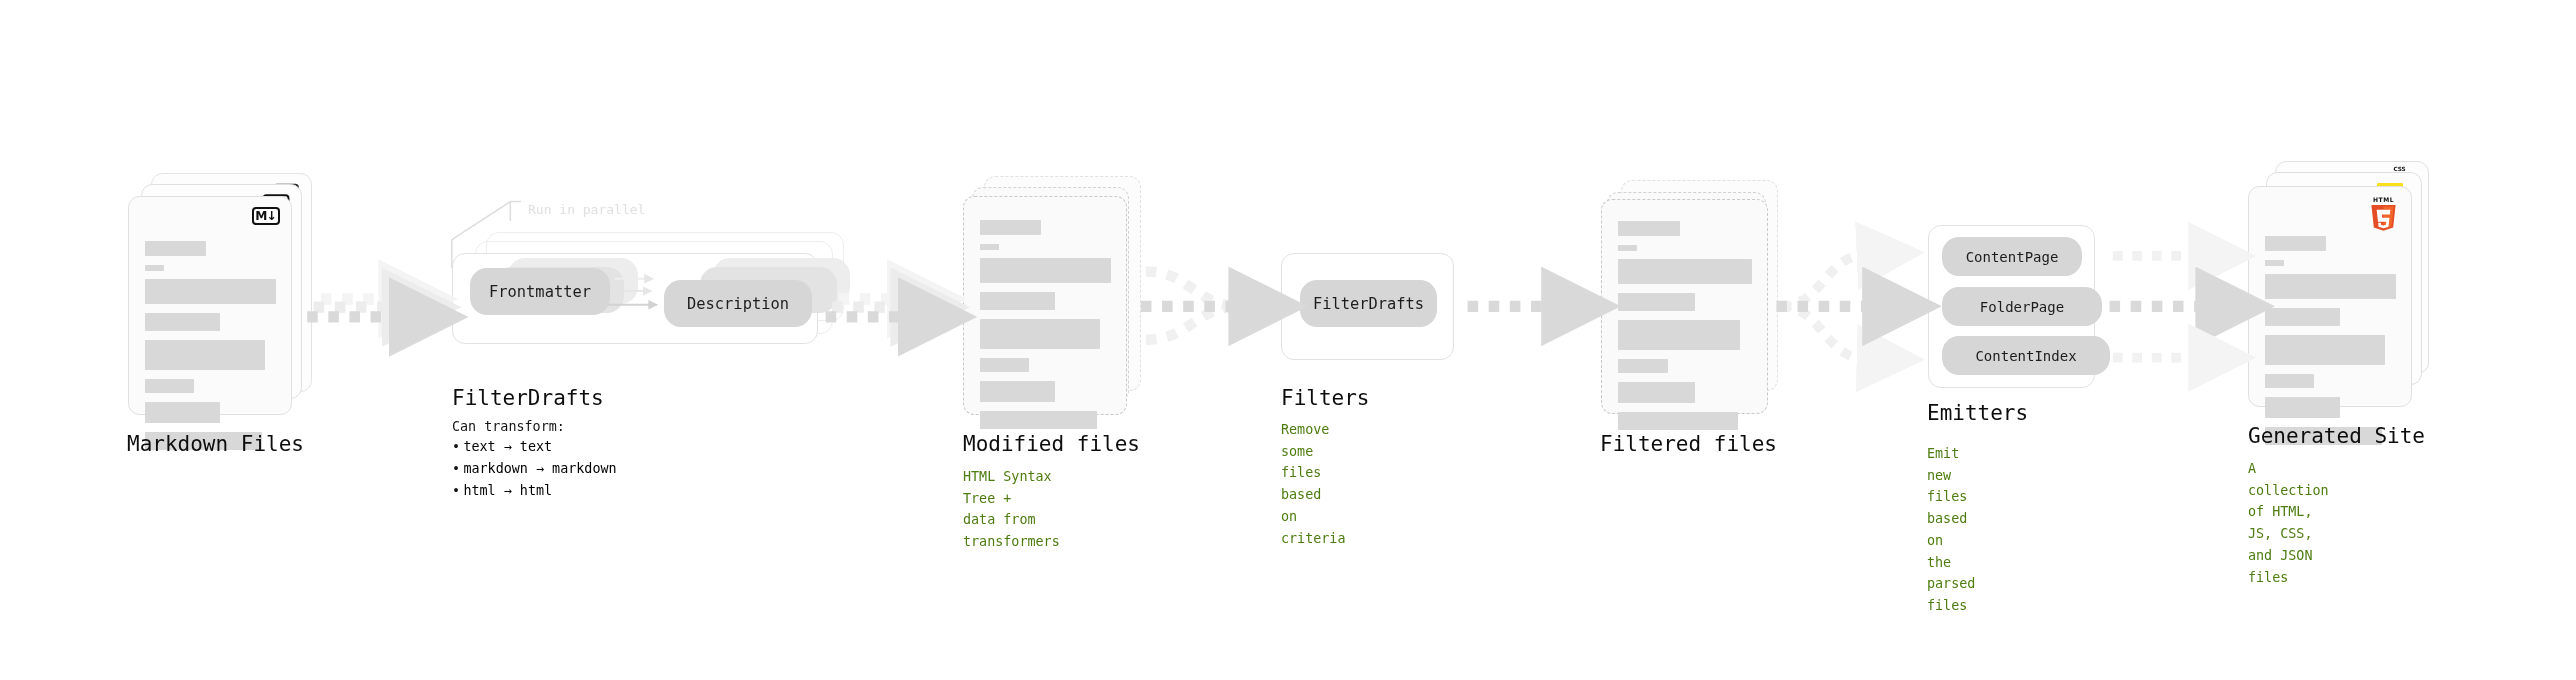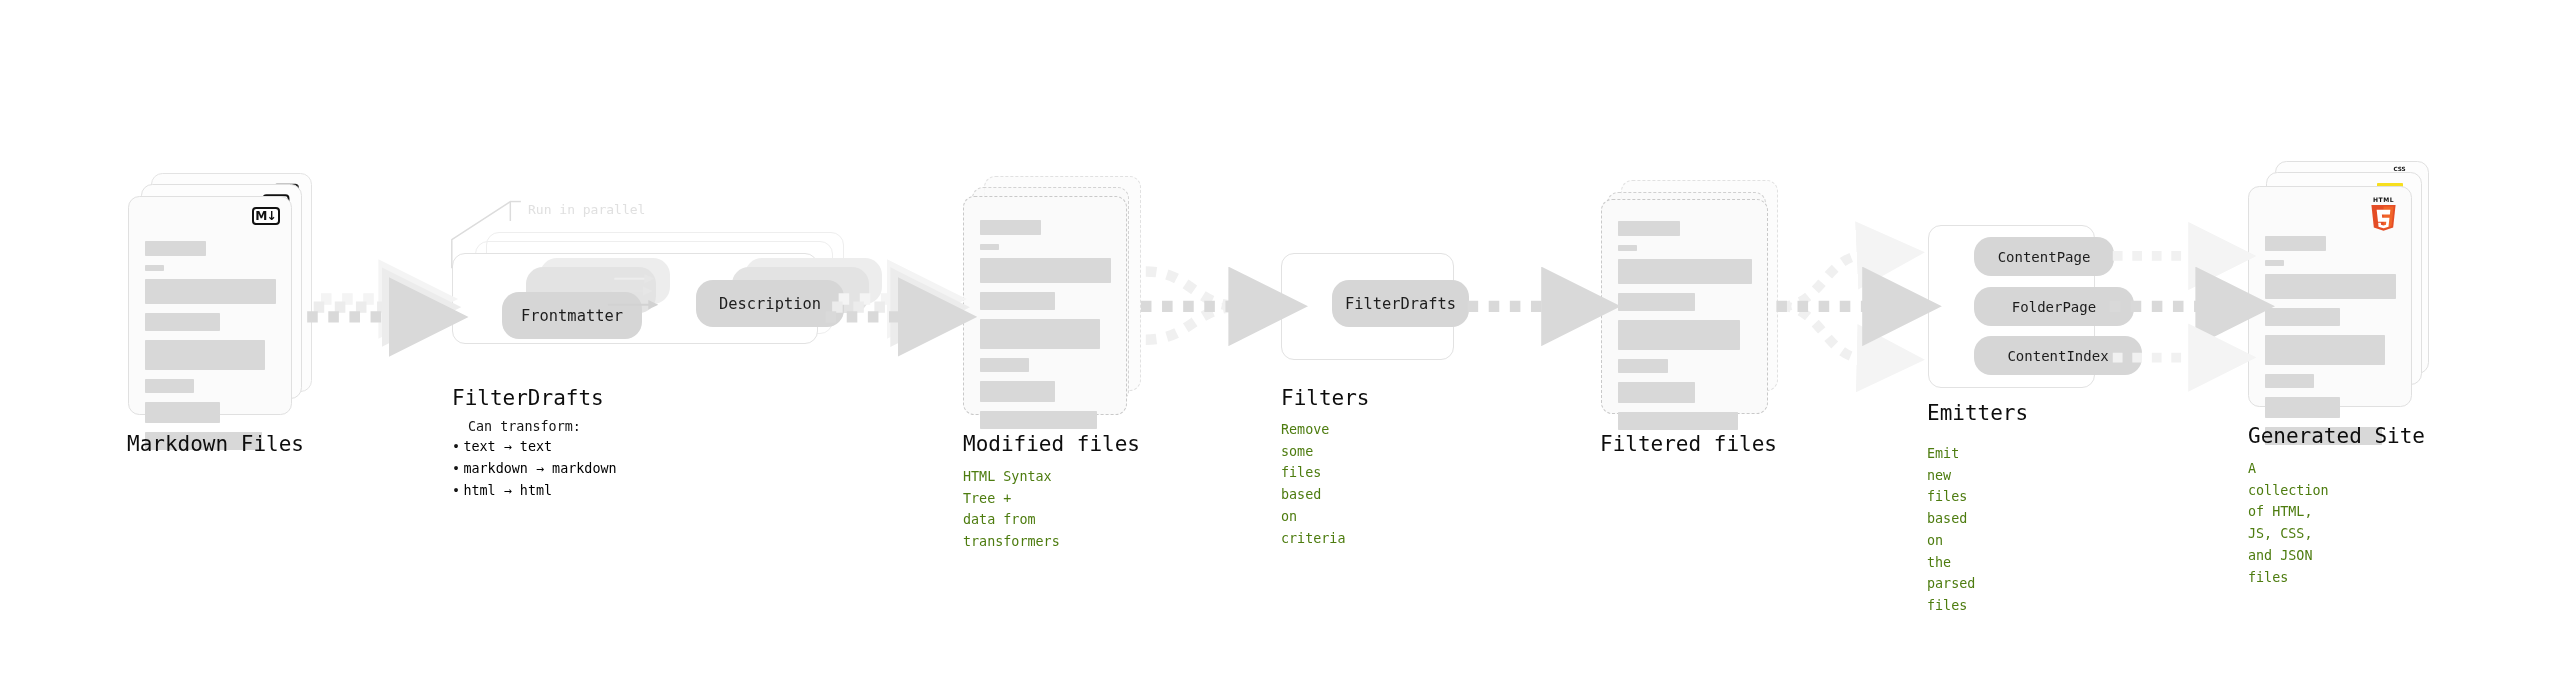--- a/index.html
+++ b/index.html
@@ -66,21 +66,20 @@
   .container-box.faint { border-color: #eeeeee; background: transparent; }
 
   .chip {
     position: absolute;
     background: #d6d6d6;
     border-radius: 17px;
     display: flex; align-items: center; justify-content: center;
     font-size: 15.4px; color: #1d1d1d;
     font-family: "DejaVu Sans Mono", "Liberation Mono", monospace;
     white-space: nowrap;
-    margin-left: 32px;
   }
   .chip.l2 { background: #e3e3e3; }
   .chip.l3 { background: #ededed; }
 
   
   .title {
     position: absolute;
     font-size: 21px; color: #0d0d0d; white-space: nowrap;
     font-family: "DejaVu Sans Mono", "Liberation Mono", monospace;
   }
@@ -89,21 +88,21 @@
     font-size: 13.4px; line-height: 1.62; color: #4d7c0f;
     font-family: "DejaVu Sans Mono", "Liberation Mono", monospace;
     white-space: pre-line;
   }
   .parallel-label {
     position: absolute;
     font-size: 13px; color: #e0e0e0; white-space: nowrap;
     font-family: "DejaVu Sans Mono", "Liberation Mono", monospace;
   }
   .bullets { position: absolute; }
-  .bullets .hdr { font-size: 13.4px; color: #151515; margin-bottom: 2.4px; margin-left: 16px; }
+  .bullets .hdr { font-size: 13.4px; color: #151515; margin-bottom: 2.4px; }
   .bullets .bi {
     font-size: 13.4px; color: #000000; line-height: 1.62;
     padding-left: 11.4px; position: relative; white-space: nowrap;
   }
   .bullets .bi::before {
     content: "\2022"; position: absolute; left: 0; top: 0; color: #151515;
   }
 
   svg.ov { position: absolute; left: 0; top: 0; width: 2576px; height: 681px;
            pointer-events: none; overflow: visible; }
@@ -140,21 +139,21 @@
 
     <div class="container-box faint" style="left:486px; top:232px; width:358px; height:89px;"></div>
     <div class="container-box faint" style="left:475px; top:241px; width:358px; height:93px;"></div>
     <div class="container-box" style="left:452px; top:253px; width:366px; height:91px;"></div>
 
     <div class="chip l3" style="left:508px; top:258px; width:130px; height:46px;"></div>
     <div class="chip l2" style="left:494px; top:267px; width:130px; height:46px;"></div>
     <div class="chip l3" style="left:713px; top:258px; width:137px; height:46px;"></div>
     <div class="chip l2" style="left:700px; top:267px; width:137px; height:46px;"></div>
 
-    <div class="chip" style="left:470px; top:292px; width:140px; height:47px;">Frontmatter</div>
+    <div class="chip" style="left:470px; top:268px; width:140px; height:47px;">Frontmatter</div>
     <div class="chip" style="left:664px; top:280px; width:148px; height:47px;">Description</div>
 
     <div class="parallel-label" style="left:528px; top:202px;">Run in parallel</div>
 
     <div class="title" style="left:452px; top:386px;">FilterDrafts</div>
 
     <div class="bullets" style="left:452px; top:419px;">
       <div class="hdr">Can transform:</div>
       <div class="bi">text → text</div>
       <div class="bi">markdown → markdown</div>

